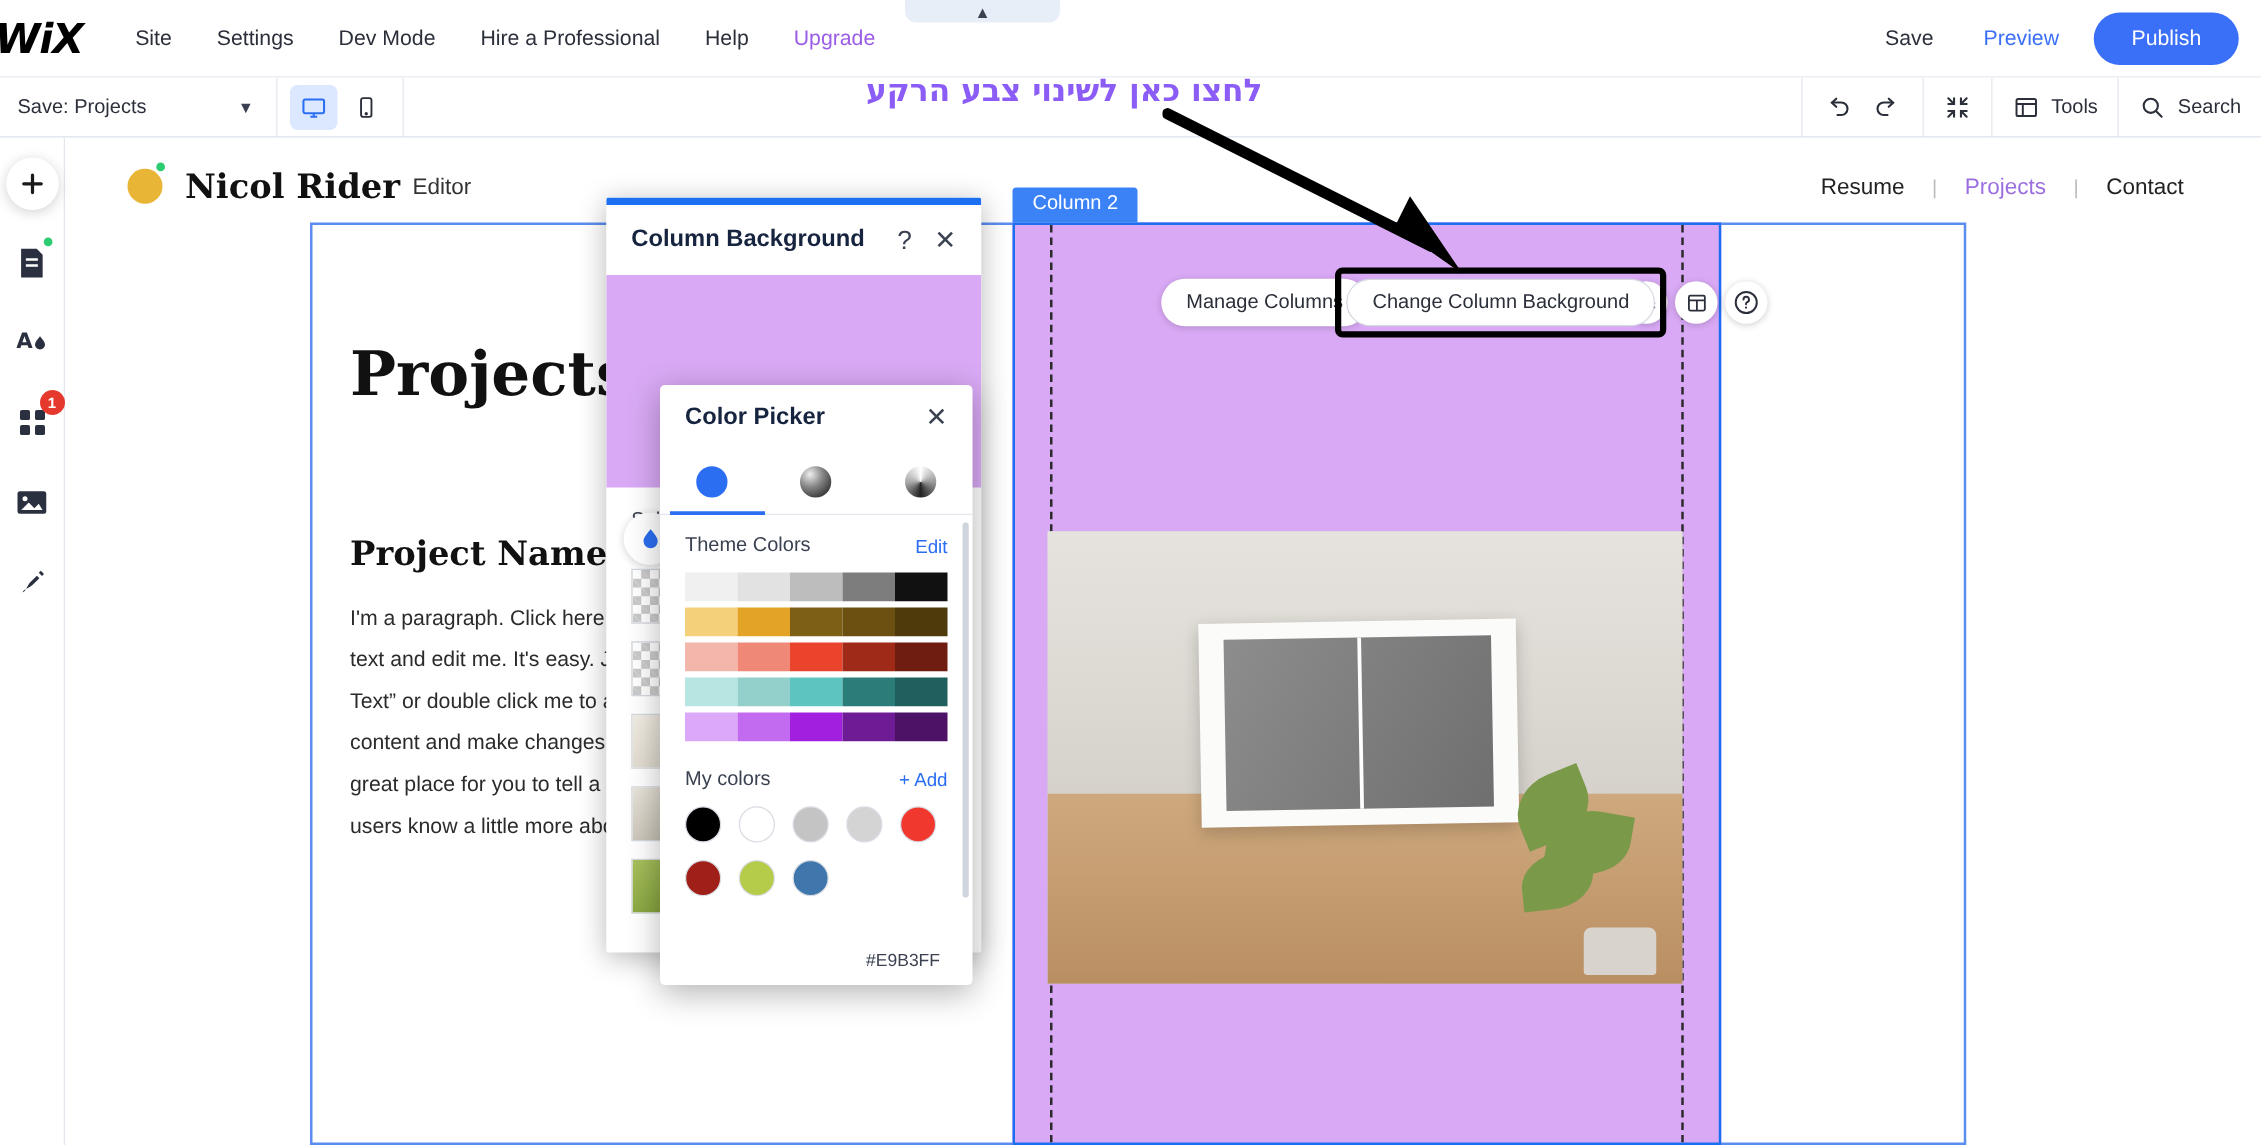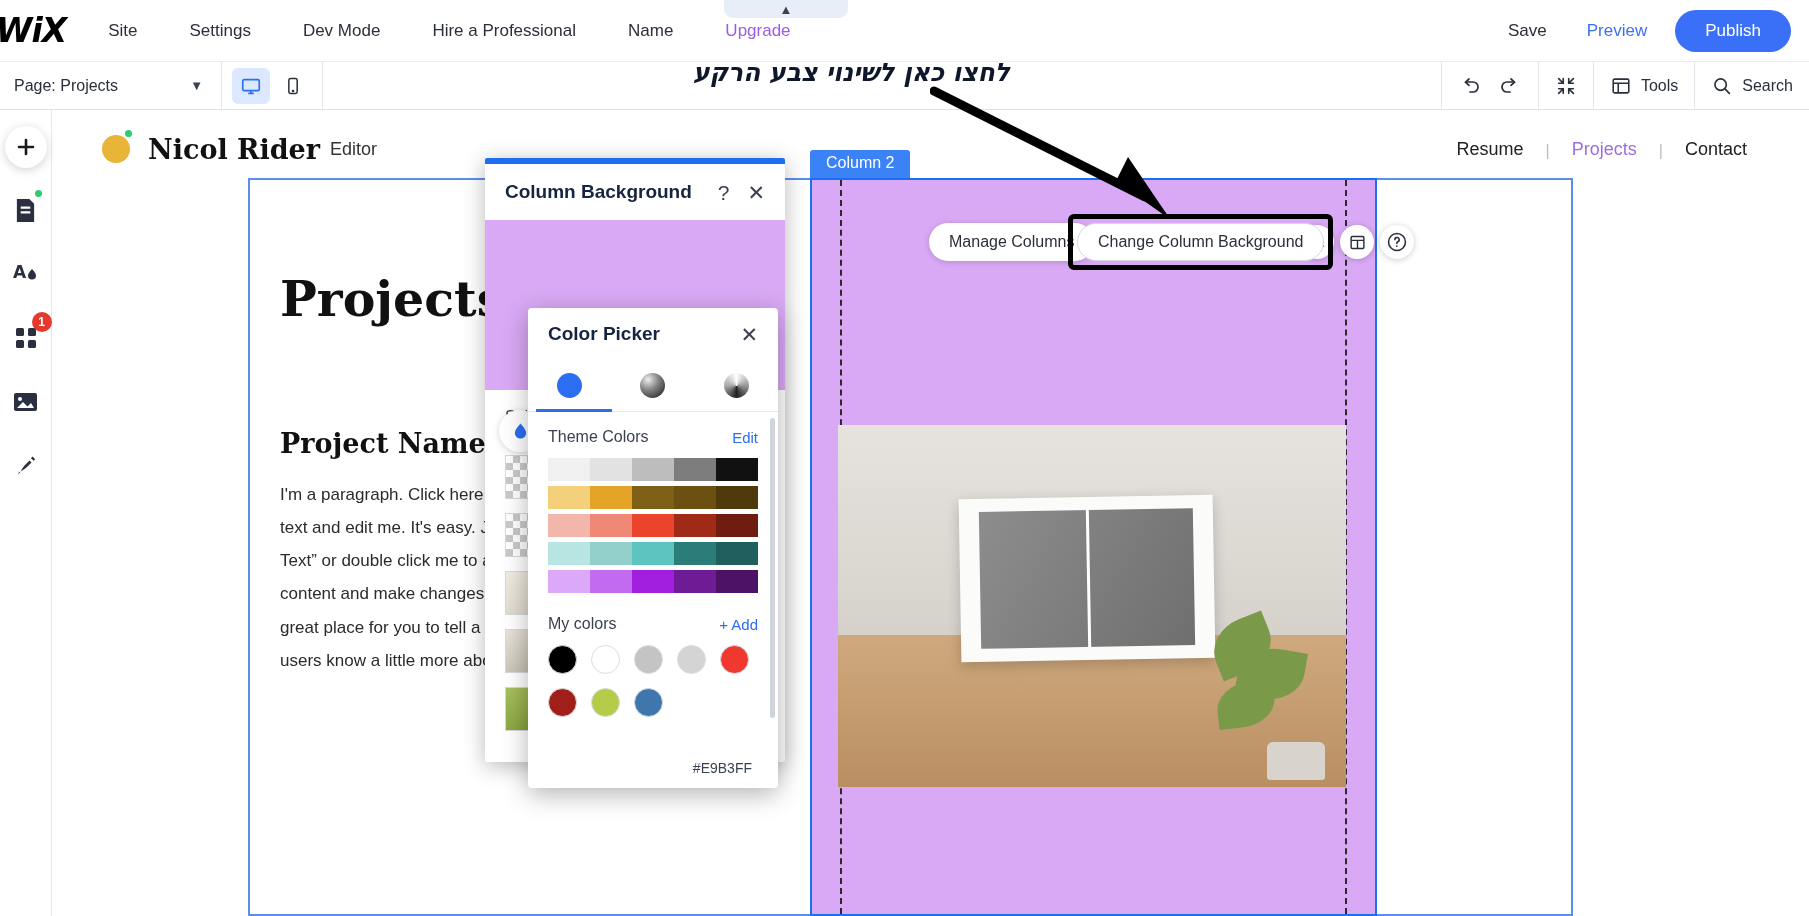--- a/index.html
+++ b/index.html
@@ -14,21 +14,21 @@
   .topbar {
     position: absolute; left: 0; top: 0; width: 1809px; height: 62px;
     background: #fff; display: flex; align-items: center;
     border-bottom: 1px solid #e8ecf1; z-index: 40;
   }
   .wix-logo {
     font-size: 33px; font-weight: 700; color: #000; letter-spacing: -1px;
     margin-left: -4px; padding-right: 24px; font-style: italic;
     font-family: "DejaVu Sans", sans-serif;
   }
-  .topnav { display: flex; align-items: flex-start; gap: 16px; }
+  .topnav { display: flex; align-items: flex-start; gap: 0; }
   .topnav-item {
     font-size: 17px; color: #2b2f3a; padding: 8px 18px; cursor: pointer;
     white-space: nowrap;
   }
   .topnav-item.upgrade { color: #9b5de5; }
   .topbar-right {
     margin-left: auto; display: flex; align-items: center; gap: 0; padding-right: 18px;
   }
   .tb-link { font-size: 17px; color: #2b2f3a; padding: 8px 20px; cursor: pointer; }
   .tb-link.preview { color: #3a6ff7; }
@@ -64,22 +64,22 @@
   .vp-btn.active { background: #dbe8ff; }
   .secondbar-right { margin-left: auto; display: flex; align-items: center; height: 48px; }
   .sb-group { display: flex; align-items: center; height: 48px; padding: 0 16px;
     border-left: 1px solid #e3e8ee; gap: 16px; }
   .sb-icon { cursor: pointer; display: flex; align-items: center; gap: 9px;
     font-size: 16px; color: #2b2f3a; }
 
   
   .annot-text {
     position: absolute; left: 660px; top: 58px; width: 350px;
-    text-align: right; font-size: 25px; font-weight: 700; color: #0f172a;
-    direction: rtl; z-index: 70; font-family: "DejaVu Sans", sans-serif; font-style: italic;
+    text-align: right; font-size: 25px; font-weight: 700; color: #8b5cf6;
+    direction: rtl; z-index: 70; font-family: "DejaVu Sans", sans-serif;
   }
   .annot-arrow { position: absolute; left: 930px; top: 85px; z-index: 70; }
 
   
   .leftrail {
     position: absolute; left: 0; top: 110px; width: 52px; height: 806px;
     background: #fff; border-right: 1px solid #e3e8ee; z-index: 30;
     display: flex; flex-direction: column; align-items: center; padding-top: 16px;
   }
   .rail-item { position: relative; width: 44px; height: 44px; margin-bottom: 20px;
@@ -262,36 +262,36 @@
 
 <div id="root">
 
   <div class="topbar">
     <div class="wix-logo">WiX</div>
     <div class="topnav">
       <div class="topnav-item">Site</div>
       <div class="topnav-item">Settings</div>
       <div class="topnav-item">Dev Mode</div>
       <div class="topnav-item">Hire a Professional</div>
-      <div class="topnav-item">Name</div>
+      <div class="topnav-item">Help</div>
       <div class="topnav-item upgrade">Upgrade</div>
     </div>
     <div class="topbar-right">
       <div class="tb-link">Save</div>
       <div class="tb-link preview">Preview</div>
       <button class="publish-btn">Publish</button>
     </div>
   </div>
   <div class="notch">
     <span class="chev">▲</span>
   </div>
 
   <div class="secondbar">
     <div class="page-select">
-      <span class="label">Page: Projects</span>
+      <span class="label">Save: Projects</span>
       <span class="chev-dn">▼</span>
     </div>
     <div class="vp-group">
       <div class="vp-btn active">
         <svg width="22" height="22" viewBox="0 0 24 24" fill="none" stroke="#2b6ef2" stroke-width="1.8">
           <rect x="3" y="5" width="18" height="12" rx="1.5"></rect>
             <path d="M9 20h6M12 17v3"></path>
         </svg>
       </div>
       <div class="vp-btn">

